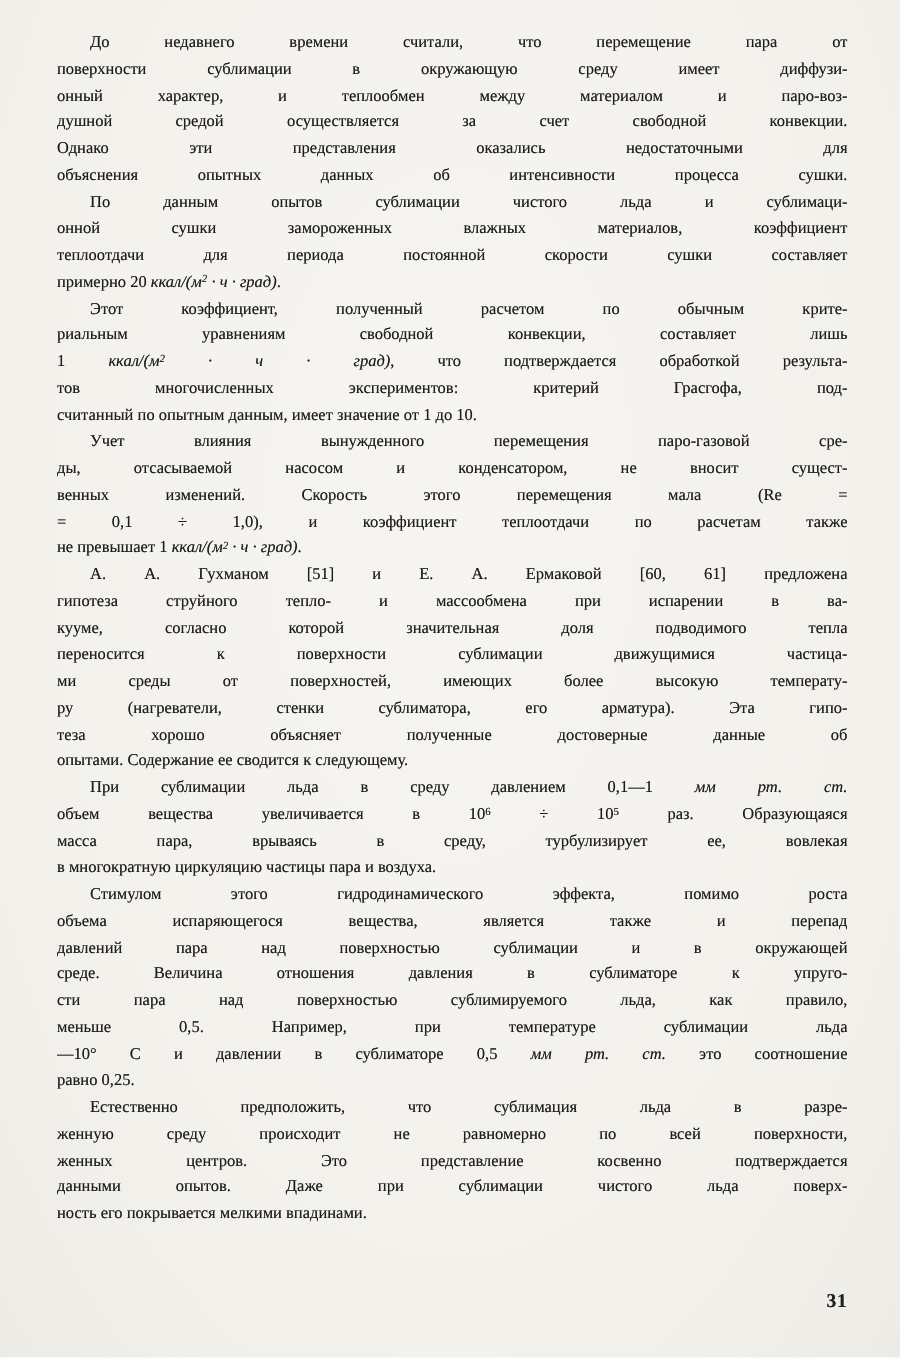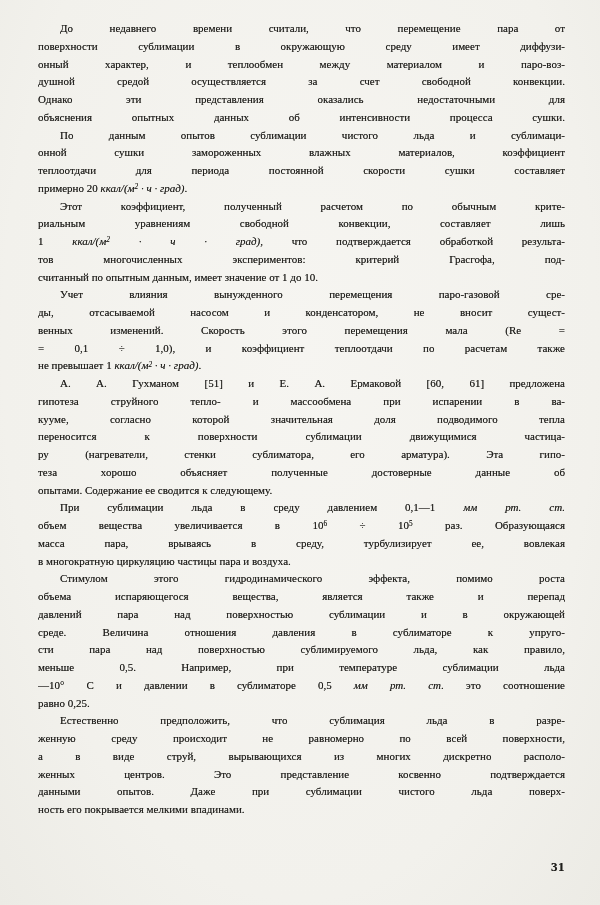--- a/index.html
+++ b/index.html
@@ -84,20 +84,21 @@
         <div class="line just"><span>ды, отсасываемой насосом и конденсатором, не вносит сущест-</span></div>
         <div class="line just"><span>венных изменений. Скорость этого перемещения мала (Re =</span></div>
         <div class="line just"><span>= 0,1 ÷ 1,0), и коэффициент теплоотдачи по расчетам также</span></div>
         <div class="line"><span>не превышает 1 </span><span class="it">ккал/(м</span><span class="it sup">2</span><span class="it"> · ч · град)</span><span>.</span></div>
       </div>
       <div class="para">
         <div class="line ind just"><span>А. А. Гухманом [51] и Е. А. Ермаковой [60, 61] предложена</span></div>
         <div class="line just"><span>гипотеза струйного тепло- и массообмена при испарении в ва-</span></div>
         <div class="line just"><span>кууме, согласно которой значительная доля подводимого тепла</span></div>
         <div class="line just"><span>переносится к поверхности сублимации движущимися частица-</span></div>
+        <div class="line just"><span>ми среды от поверхностей, имеющих более высокую температу-</span></div>
         <div class="line just"><span>ру (нагреватели, стенки сублиматора, его арматура). Эта гипо-</span></div>
         <div class="line just"><span>теза хорошо объясняет полученные достоверные данные об</span></div>
         <div class="line"><span>опытами. Содержание ее сводится к следующему.</span></div>
       </div>
       <div class="para">
         <div class="line ind just"><span>При сублимации льда в среду давлением 0,1—1 </span><span class="it">мм рт. ст.</span></div>
         <div class="line just"><span>объем вещества увеличивается в 10</span><span class="sup">6</span><span> ÷ 10</span><span class="sup">5</span><span> раз. Образующаяся</span></div>
         <div class="line just"><span>масса пара, врываясь в среду, турбулизирует ее, вовлекая</span></div>
         <div class="line"><span>в многократную циркуляцию частицы пара и воздуха.</span></div>
       </div>
@@ -107,20 +108,19 @@
         <div class="line just"><span>давлений пара над поверхностью сублимации и в окружающей</span></div>
         <div class="line just"><span>среде. Величина отношения давления в сублиматоре к упруго-</span></div>
         <div class="line just"><span>сти пара над поверхностью сублимируемого льда, как правило,</span></div>
         <div class="line just"><span>меньше 0,5. Например, при температуре сублимации льда</span></div>
         <div class="line just"><span>—10° С и давлении в сублиматоре 0,5 </span><span class="it">мм рт. ст.</span><span> это соотношение</span></div>
         <div class="line"><span>равно 0,25.</span></div>
       </div>
       <div class="para">
         <div class="line ind just"><span>Естественно предположить, что сублимация льда в разре-</span></div>
         <div class="line just"><span>женную среду происходит не равномерно по всей поверхности,</span></div>
-        <div class="line just"><span>а в виде струй, вырывающихся из многих дискретно располо-</span></div>
         <div class="line just"><span>женных центров. Это представление косвенно подтверждается</span></div>
         <div class="line just"><span>данными опытов. Даже при сублимации чистого льда поверх-</span></div>
         <div class="line"><span>ность его покрывается мелкими впадинами.</span></div>
       </div>
     </div>
   <div class="page-number">31</div>
 </div>
 
 </body></html>

